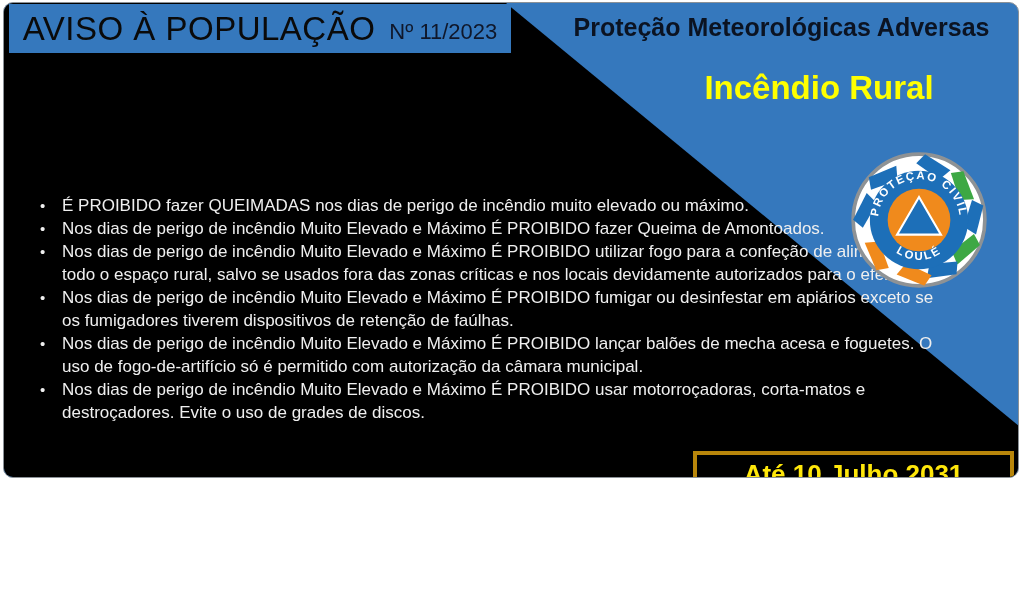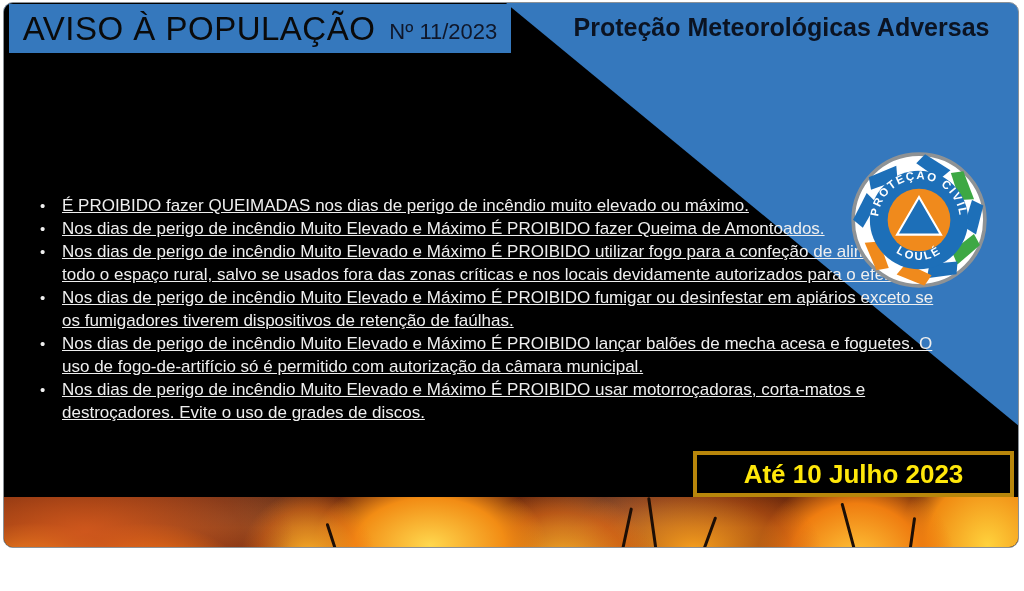--- a/index.html
+++ b/index.html
@@ -1,34 +1,34 @@
 <!DOCTYPE html>
 <html><head>
 <meta charset="utf-8">
 <style>
   * { margin:0; padding:0; box-sizing:border-box; }
   html,body { width:1024px; height:591px; background:#ffffff; font-family:"Liberation Sans", sans-serif; }
   .slide { position:relative; width:1024px; height:591px; background:#ffffff; overflow:hidden; }
-  .frame { position:absolute; left:3px; top:2px; width:1016px; height:546px;
+  .frame { position:absolute; left:3px; top:2px; width:1016px; height:476px;
            border:1px solid #8b9197; border-radius:10px; overflow:hidden; background:#3578BD; }
   .black-shape { position:absolute; left:0; top:0; width:100%; height:100%; background:#000;
            clip-path:polygon(0 0, 502px 0, 1021px 428px, 1021px 582px, 0 582px); }
   .aviso-band { position:absolute; left:5px; top:1px; width:502px; height:49px; background:#3578BD;
            display:flex; align-items:center; justify-content:center; gap:14px; }
   .aviso-title { font-size:33px; color:#0a0a0a; letter-spacing:.5px; }
   .aviso-number { font-size:22px; color:#0f172a; padding-top:6px; }
   .conditions { position:absolute; left:545px; top:10px; width:465px; text-align:center;
            font-size:25px; font-weight:bold; color:#0b1322; }
   .incendio { position:absolute; left:650px; top:66px; width:330px; text-align:center;
            font-size:33px; font-weight:bold; color:#FFFF00; }
   .intro { position:absolute; left:28px; top:104px; width:640px; font-size:22px; line-height:29px;
            color:#F2F2F2; }
   .bullets { position:absolute; left:30px; top:191px; width:915px; list-style:none;
            font-size:17px; line-height:23px; color:#EFEFEF; }
-  .bullets li { position:relative; padding-left:28px;text-decoration:underline; }
+  .bullets li { position:relative; padding-left:28px; }
   .bullets li::before { content:"\2022"; position:absolute; left:6px; font-size:15px; }
   .date-box { position:absolute; left:689px; top:448px; width:321px; height:46px; background:#000;
            border:4px solid #B8860B; display:flex; align-items:center; justify-content:center; }
   .date-text { font-size:26px; font-weight:bold; color:#FFE70A; }
   .logo { position:absolute; left:846px; top:148px; width:138px; height:138px; }
   .fire { position:absolute; left:0; top:494px; width:100%; height:88px; overflow:hidden;
     background:
       radial-gradient(ellipse 260px 110px at 8% 40%, rgba(214,90,30,.9), rgba(160,60,20,.45) 60%, rgba(0,0,0,0) 80%),
       radial-gradient(ellipse 120px 70px at 3% 85%, #ffda45, #ff9e1c 40%, rgba(0,0,0,0) 70%),
       radial-gradient(ellipse 140px 80px at 14% 95%, #ffc832, #f07c12 45%, rgba(0,0,0,0) 72%),
@@ -51,20 +51,21 @@
 
     <div class="black-shape"></div>
 
     <div class="aviso-band">
       <span class="aviso-title">AVISO À POPULAÇÃO</span>
       <span class="aviso-number">Nº 11/2023</span>
     </div>
 
     <div class="conditions">Proteção Meteorológicas Adversas</div>
 
+    <div class="incendio">Incêndio Rural</div>
 
 
     <ul class="bullets">
       <li>É PROIBIDO fazer QUEIMADAS nos dias de perigo de incêndio muito elevado ou máximo.</li>
       <li>Nos dias de perigo de incêndio Muito Elevado e Máximo É PROIBIDO fazer Queima de Amontoados.</li>
       <li>Nos dias de perigo de incêndio Muito Elevado e Máximo É PROIBIDO utilizar fogo para a confeção de alimentos em todo o espaço rural, salvo se usados fora das zonas críticas e nos locais devidamente autorizados para o efeito.</li>
       <li>Nos dias de perigo de incêndio Muito Elevado e Máximo É PROIBIDO fumigar ou desinfestar em apiários exceto se os fumigadores tiverem dispositivos de retenção de faúlhas.</li>
       <li>Nos dias de perigo de incêndio Muito Elevado e Máximo É PROIBIDO lançar balões de mecha acesa e foguetes. O uso de fogo-de-artifício só é permitido com autorização da câmara municipal.</li>
       <li>Nos dias de perigo de incêndio Muito Elevado e Máximo É PROIBIDO usar motorroçadoras, corta-matos e destroçadores. Evite o uso de grades de discos.</li>
     </ul>
@@ -110,21 +111,21 @@
       </defs>
       <text font-size="11" font-weight="bold" fill="#ffffff" letter-spacing="1.6">
         <textPath href="#arcTop" startOffset="50%" text-anchor="middle">PROTEÇÃO CIVIL</textPath>
       </text>
       <text font-size="11" font-weight="bold" fill="#ffffff" letter-spacing="2">
         <textPath href="#arcBottom" startOffset="50%" text-anchor="middle">LOULÉ</textPath>
       </text>
     </svg>
 
     <div class="date-box">
-      <span class="date-text">Até 10 Julho 2023</span>
+      <span class="date-text">Até 10 Julho 2031</span>
     </div>
 
     <div class="fire">
       <div class="branch" style="left:620px; top:10px; width:3px; height:58px; transform:rotate(12deg);"></div>
       <div class="branch" style="left:648px; top:0px; width:3px; height:70px; transform:rotate(-8deg);"></div>
       <div class="branch" style="left:700px; top:18px; width:3px; height:60px; transform:rotate(20deg);"></div>
       <div class="branch" style="left:845px; top:5px; width:3px; height:66px; transform:rotate(-15deg);"></div>
       <div class="branch" style="left:905px; top:20px; width:3px; height:60px; transform:rotate(8deg);"></div>
       <div class="branch" style="left:330px; top:25px; width:3px; height:55px; transform:rotate(-18deg);"></div>
     </div>

